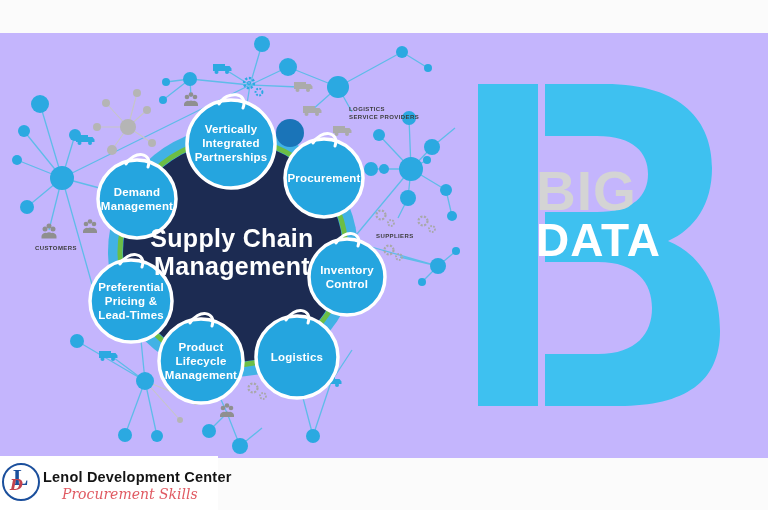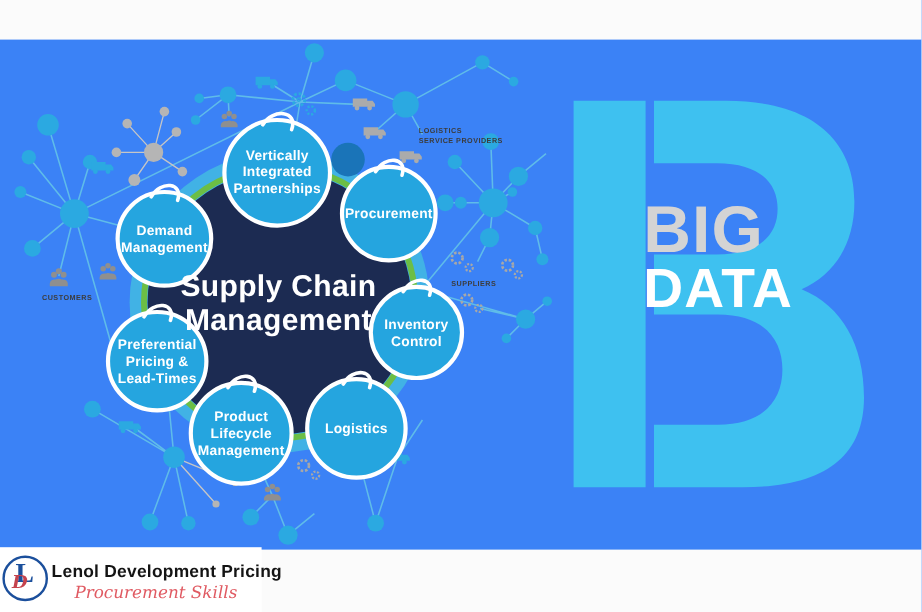--- a/index.html
+++ b/index.html
@@ -1,17 +1,17 @@
 <!DOCTYPE html>
 <html><head>
 <meta charset="utf-8">
 <style>
   html,body{margin:0;padding:0;width:768px;height:510px;overflow:hidden;background:#ffffff;
     font-family:"Liberation Sans",sans-serif;}
-  .stage{position:relative;width:768px;height:510px;background:#3b82f6;}
+  .stage{position:relative;width:768px;height:510px;background:#c4b5fd;}
   .strip{position:absolute;left:0;width:768px;background:#fbfbfb;}
   .strip.top{top:0;height:33px;}
   .strip.bottom{top:458px;height:52px;}
   svg{position:absolute;left:0;top:0;}
   
   .ln{stroke:#5fbce9;stroke-width:1.3;fill:none;}
   .lng{stroke:#c6c6c6;stroke-width:1.1;fill:none;}
   .nb{fill:#2ba9e1;}
   .ng{fill:#b5b5b5;}
   .gear{fill:none;stroke:#a8a8a8;}
@@ -286,16 +286,16 @@
       <text class="bigword" x="536" y="210" font-size="55" fill="#d4d4d4"><tspan>BIG</tspan></text>
       <text class="bigword" x="536" y="256" font-size="46" fill="#ffffff"><tspan>DATA</tspan></text>
     </g>
   </svg>
 
   <div class="logo-panel">
     <div class="logo-mark">
       <span class="logo-l">L</span>
       <span class="logo-d">D</span>
     </div>
-    <div class="org-name">Lenol Development Pricing</div>
+    <div class="org-name">Lenol Development Center</div>
     <div class="tagline">Procurement Skills</div>
   </div>
 </div>
 
 </body></html>

